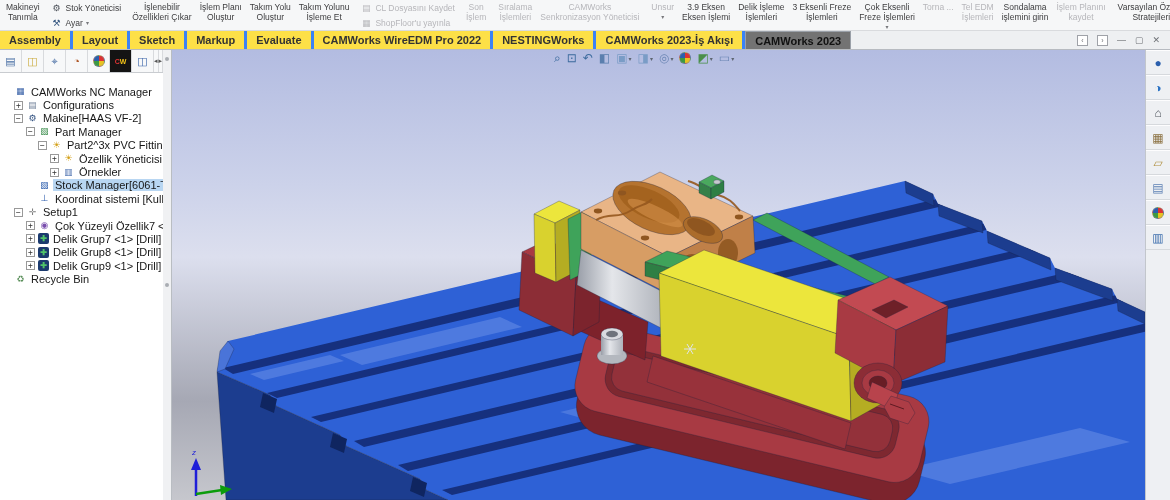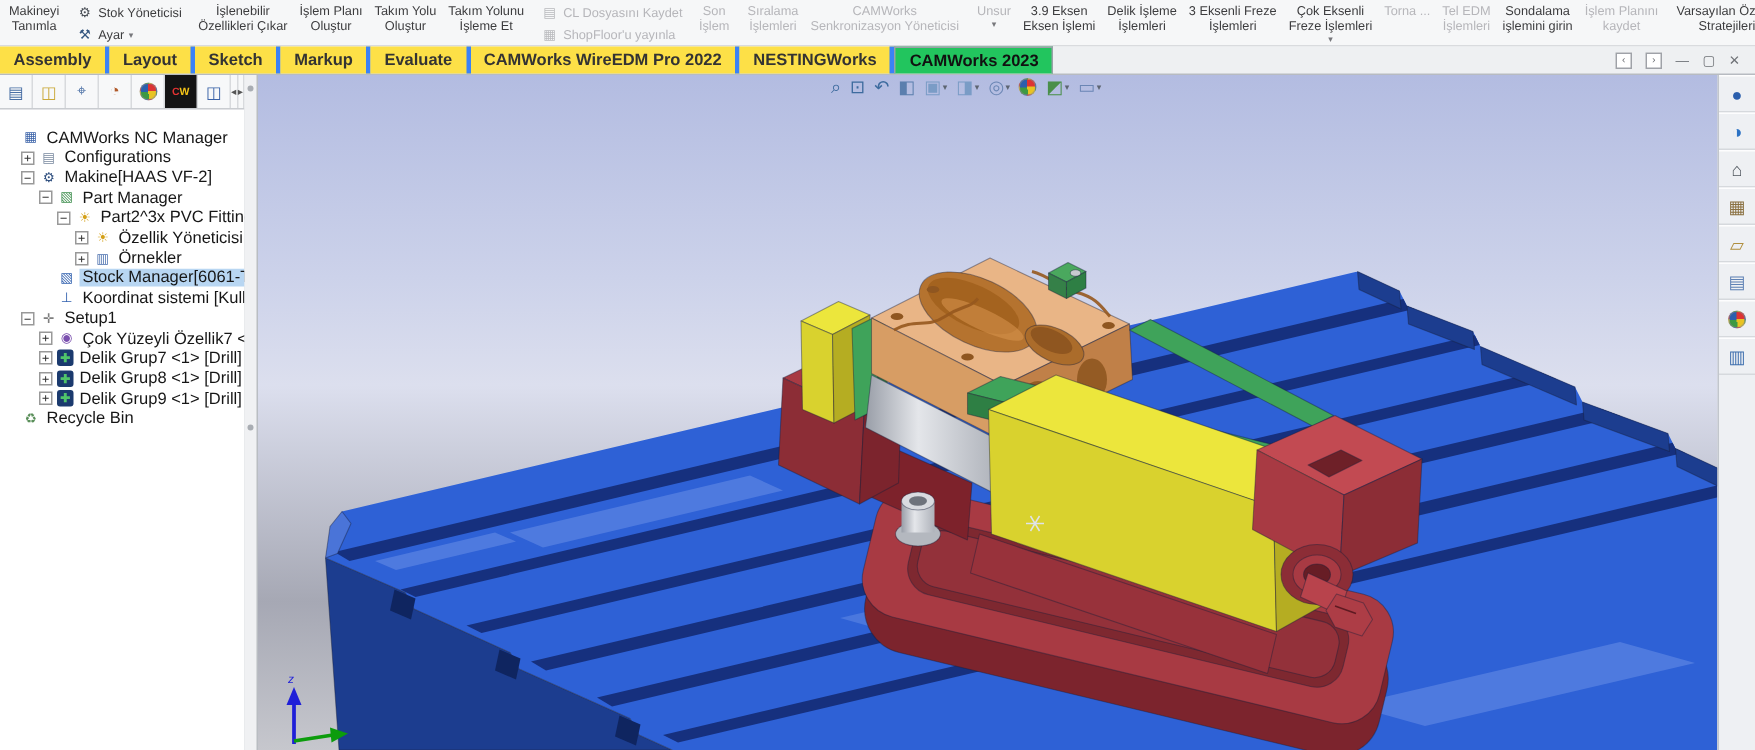--- a/index.html
+++ b/index.html
@@ -14,21 +14,21 @@
   .rstack{display:flex;flex-direction:column;justify-content:flex-start;padding:0 3px;}
   .rrow{display:flex;align-items:center;font-size:8.5px;height:15px;color:#3c3c3e;white-space:nowrap;}
   .rrow.disabled{color:#b6b6ba;}
   .ricon{width:12px;font-size:9px;margin-right:3px;text-align:center;flex:none;}
   .rdd{font-size:6px;margin-left:3px;color:#77787c;}
   .rbtn .rdd{margin:0;}
 
   
   .tabbar{height:18px;background:#eef0f2;border-bottom:1px solid #b7bbc1;display:flex;align-items:stretch;position:relative;}
   .tab{padding:0 9px;font-size:11px;color:#333;border-right:3px solid #3b82f6;display:flex;align-items:center;background:#fde047;cursor:default;font-weight:bold;}
-  .tab.active{background:#22c55e;font-weight:bold;border:1px solid #9aa0a8;border-bottom:none;color:#111;}
+  .tab.active{background:#737373;font-weight:bold;border:1px solid #9aa0a8;border-bottom:none;color:#111;}
   .tabspacer{flex:1;}
   .wcgroup{display:flex;align-items:center;gap:9px;padding:0 10px;}
   .wc{font-size:9px;color:#6f7277;line-height:1;}
   .wc.box{border:1px solid #9fa2a8;width:9px;height:9px;display:flex;align-items:center;justify-content:center;font-size:7px;background:#fff;}
 
   
   .main{position:relative;width:1170px;height:450px;}
   .viewport{position:absolute;inset:0;background:linear-gradient(180deg,#b3bce1 0%,#ccd2ea 30%,#dcdfee 46%,#a6a8b4 78%,#c6c7cd 100%);}
   .viewport svg{position:absolute;inset:0;}
   .edge{stroke:#18203a;stroke-opacity:.42;stroke-width:.7;stroke-linejoin:round;}
@@ -173,20 +173,21 @@
     </div>
 
   <div class="tabbar" id="tabbar">
       <div class="tab">Assembly</div>
       <div class="tab">Layout</div>
       <div class="tab">Sketch</div>
       <div class="tab">Markup</div>
       <div class="tab">Evaluate</div>
       <div class="tab">CAMWorks WireEDM Pro 2022</div>
       <div class="tab">NESTINGWorks</div>
+      <div class="tab">CAMWorks 2023-İş Akışı</div>
       <div class="tab active">CAMWorks 2023</div>
       <div class="tabspacer"></div>
       <div class="wcgroup">
         <span class="wc box">‹</span>
         <span class="wc box">›</span>
         <span class="wc">—</span>
         <span class="wc">▢</span>
         <span class="wc">✕</span>
       </div>
     </div>

